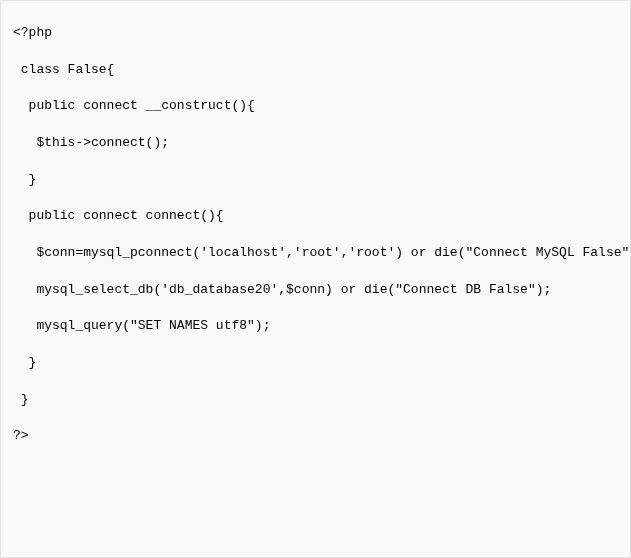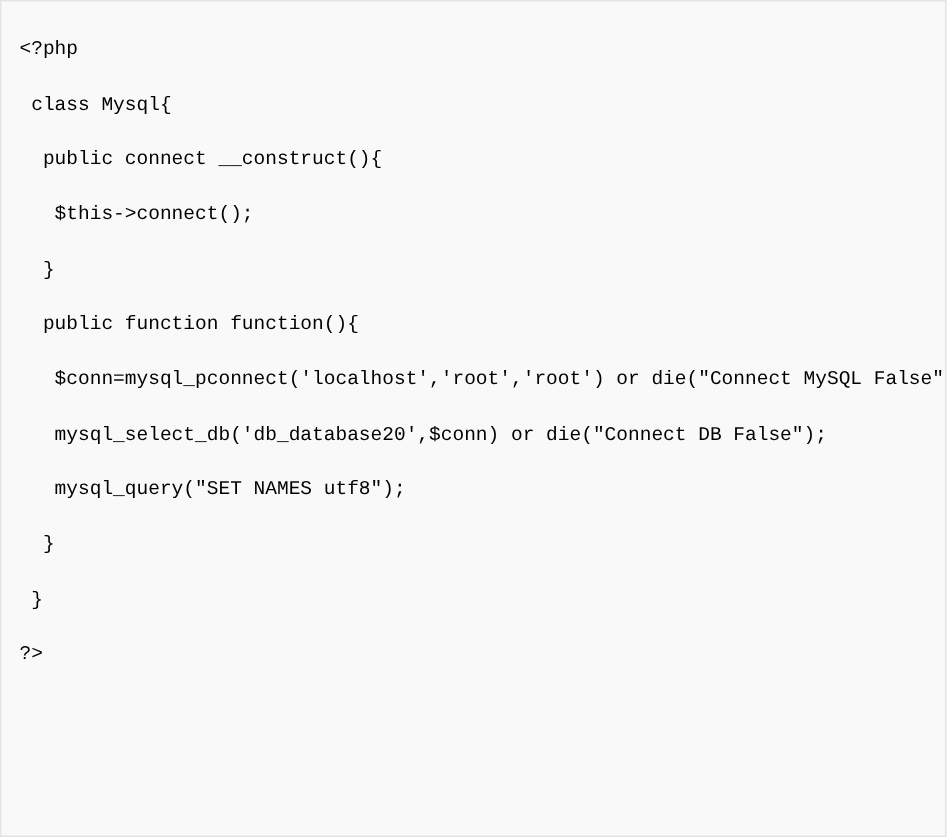--- a/index.html
+++ b/index.html
@@ -20,23 +20,23 @@
   .code-container {
     padding: 14px 10px 14px 12px;
     white-space: pre;
     line-height: 2.82;
   }
 </style>
 </head>
 <body>
 
 <div class="code-container"><span>&lt;?php</span>
-<span> class Mysql{</span>
+<span> class False{</span>
 <span>  public connect __construct(){</span>
 <span>   $this-&gt;connect();</span>
 <span>  }</span>
-<span>  public function function(){</span>
+<span>  public connect connect(){</span>
 <span>   $conn=mysql_pconnect('localhost','root','root') or die("Connect MySQL False");</span>
 <span>   mysql_select_db('db_database20',$conn) or die("Connect DB False");</span>
 <span>   mysql_query("SET NAMES utf8");</span>
 <span>  }</span>
 <span> }</span>
 <span>?&gt;</span></div>
 
 </body></html>

